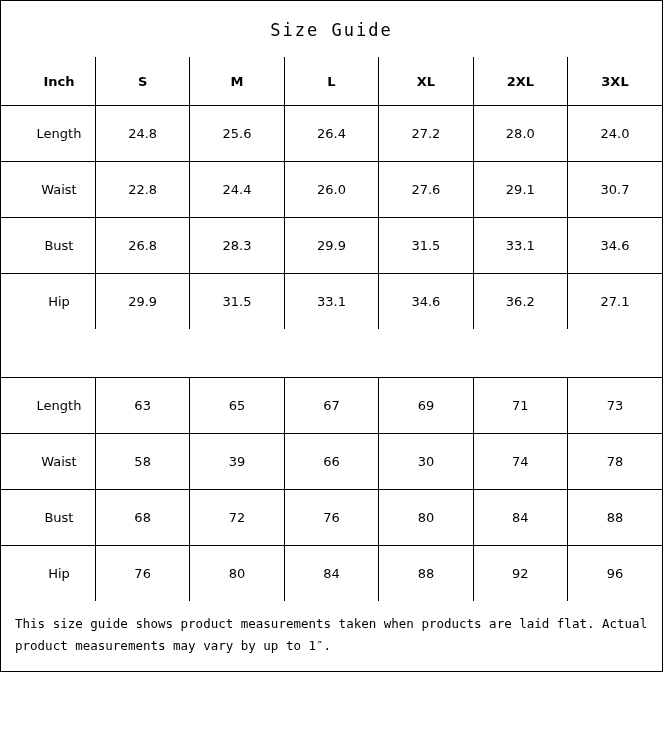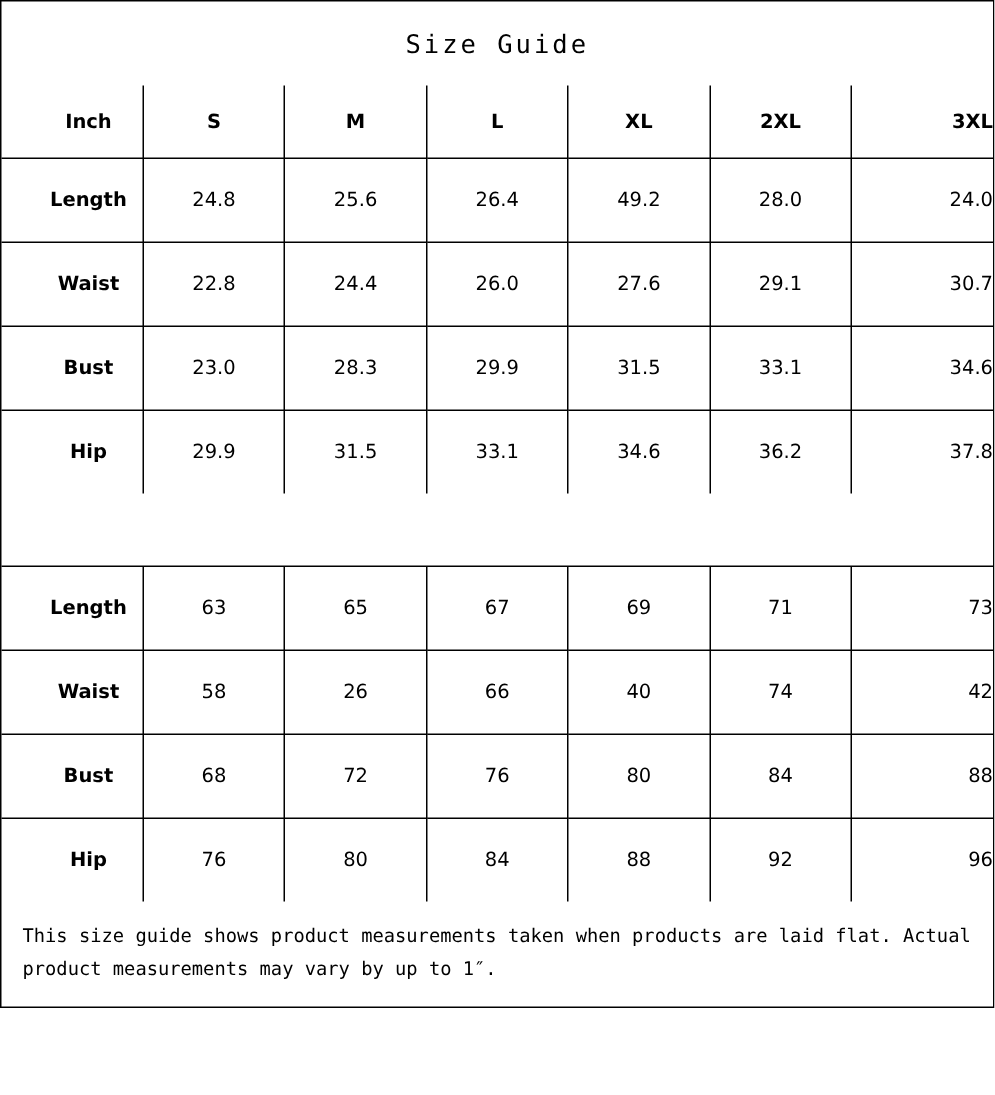--- a/index.html
+++ b/index.html
@@ -45,29 +45,28 @@
     font-size: 13px;
     font-family: "DejaVu Sans", sans-serif;
     height: 55px;
     padding: 0;
   }
   table.size-table tr.header-row td {
     font-weight: bold;
     height: 48px;
   }
   table.size-table td.rowhead {
-    font-weight: bold;
+    font-weight: normal;
   }
   table.size-table td:first-child {
     border-left: 0;
     padding-left: 22px;
   }
   table.size-table td:last-child {
     border-right: 0;
-    text-align: right;
   }
   table.size-table tr:first-child td {
     border-top: 0;
   }
   table.size-table tr:last-child td {
     border-bottom: 0;
   }
   .gap {
     height: 48px;
     border-bottom: 1px solid #000000;
@@ -105,75 +104,75 @@
       <td>L</td>
       <td>XL</td>
       <td>2XL</td>
       <td>3XL</td>
     </tr>
     <tr>
       <td class="rowhead">Length</td>
       <td>24.8</td>
       <td>25.6</td>
       <td>26.4</td>
-      <td>49.2</td>
+      <td>27.2</td>
       <td>28.0</td>
       <td>24.0</td>
     </tr>
     <tr>
       <td class="rowhead">Waist</td>
       <td>22.8</td>
       <td>24.4</td>
       <td>26.0</td>
       <td>27.6</td>
       <td>29.1</td>
       <td>30.7</td>
     </tr>
     <tr>
       <td class="rowhead">Bust</td>
-      <td>23.0</td>
+      <td>26.8</td>
       <td>28.3</td>
       <td>29.9</td>
       <td>31.5</td>
       <td>33.1</td>
       <td>34.6</td>
     </tr>
     <tr>
       <td class="rowhead">Hip</td>
       <td>29.9</td>
       <td>31.5</td>
       <td>33.1</td>
       <td>34.6</td>
       <td>36.2</td>
-      <td>37.8</td>
+      <td>27.1</td>
     </tr>
   </tbody>
     </table>
 
   <div class="gap"></div>
 
   <table class="size-table">
     <tbody>
     <tr>
       <td class="rowhead">Length</td>
       <td>63</td>
       <td>65</td>
       <td>67</td>
       <td>69</td>
       <td>71</td>
       <td>73</td>
     </tr>
     <tr>
       <td class="rowhead">Waist</td>
       <td>58</td>
-      <td>26</td>
+      <td>39</td>
       <td>66</td>
-      <td>40</td>
+      <td>30</td>
       <td>74</td>
-      <td>42</td>
+      <td>78</td>
     </tr>
     <tr>
       <td class="rowhead">Bust</td>
       <td>68</td>
       <td>72</td>
       <td>76</td>
       <td>80</td>
       <td>84</td>
       <td>88</td>
     </tr>

